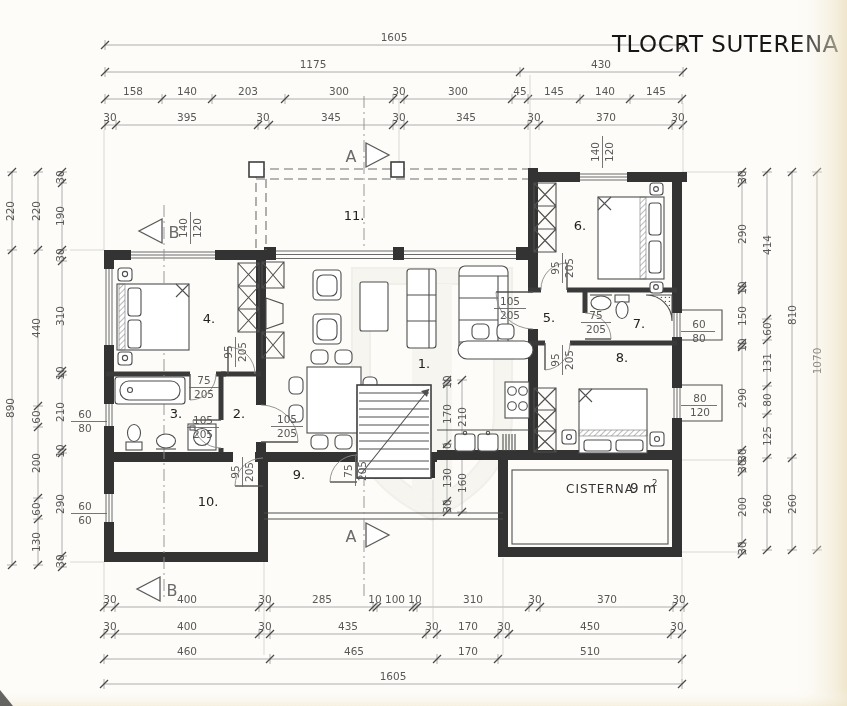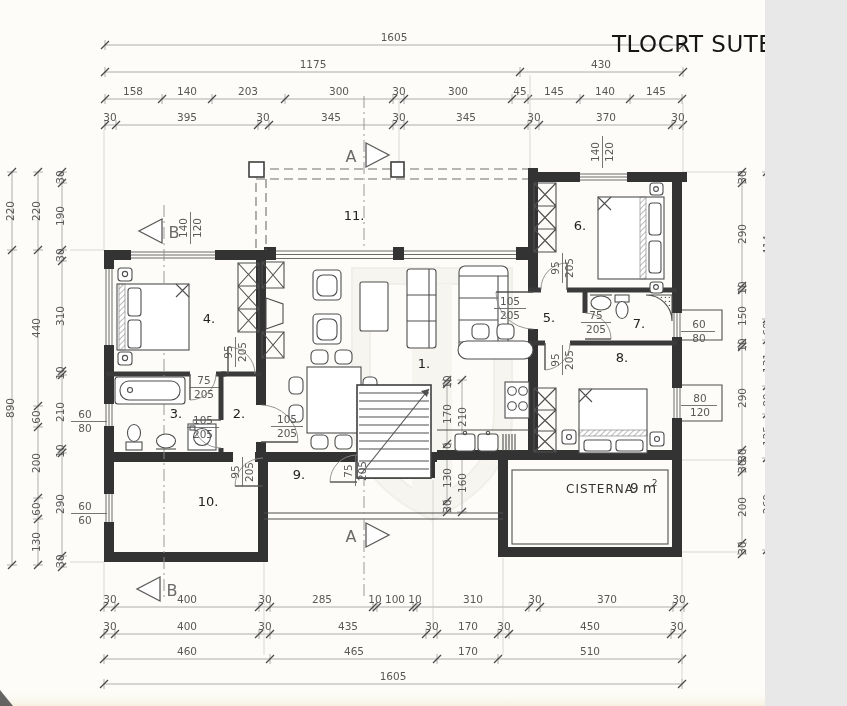--- a/index.html
+++ b/index.html
@@ -1,16 +1,16 @@
 <!DOCTYPE html>
 <html><head>
 <meta charset="utf-8">
 <style>
   html,body{margin:0;padding:0;background:#e8e8e8;}
-  #stage{width:765px;height:706px;background:#fdfcf8;position:relative;overflow:hidden;
+  #stage{width:847px;height:706px;background:#fdfcf8;position:relative;overflow:hidden;
          font-family:"DejaVu Sans",sans-serif;}
   svg{display:block}
   svg text{font-family:"DejaVu Sans",sans-serif;}
   .dim{font-size:10.5px;fill:#585858;text-anchor:middle;}
   .room{font-size:13px;fill:#222;text-anchor:middle;}
   .sec{font-size:16px;fill:#6a6a6a;text-anchor:middle;}
   .title{font-size:23px;fill:#161616;letter-spacing:.5px;}
   .cis{font-size:12px;fill:#333;letter-spacing:1px;}
   .cisA{font-size:13.5px;fill:#333;}
   .cisS{font-size:8.5px;fill:#333;}

